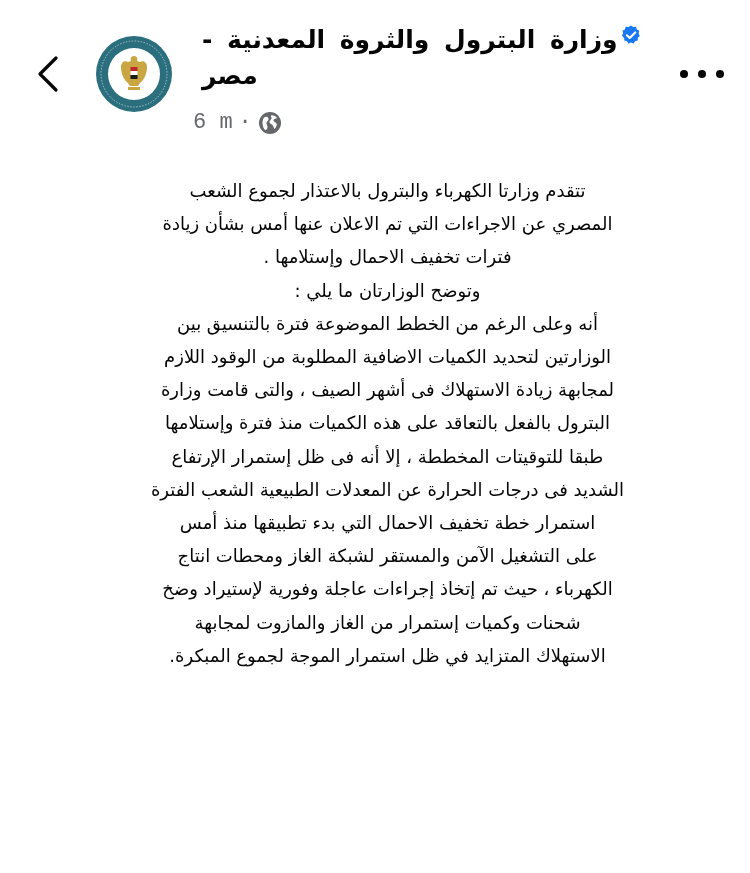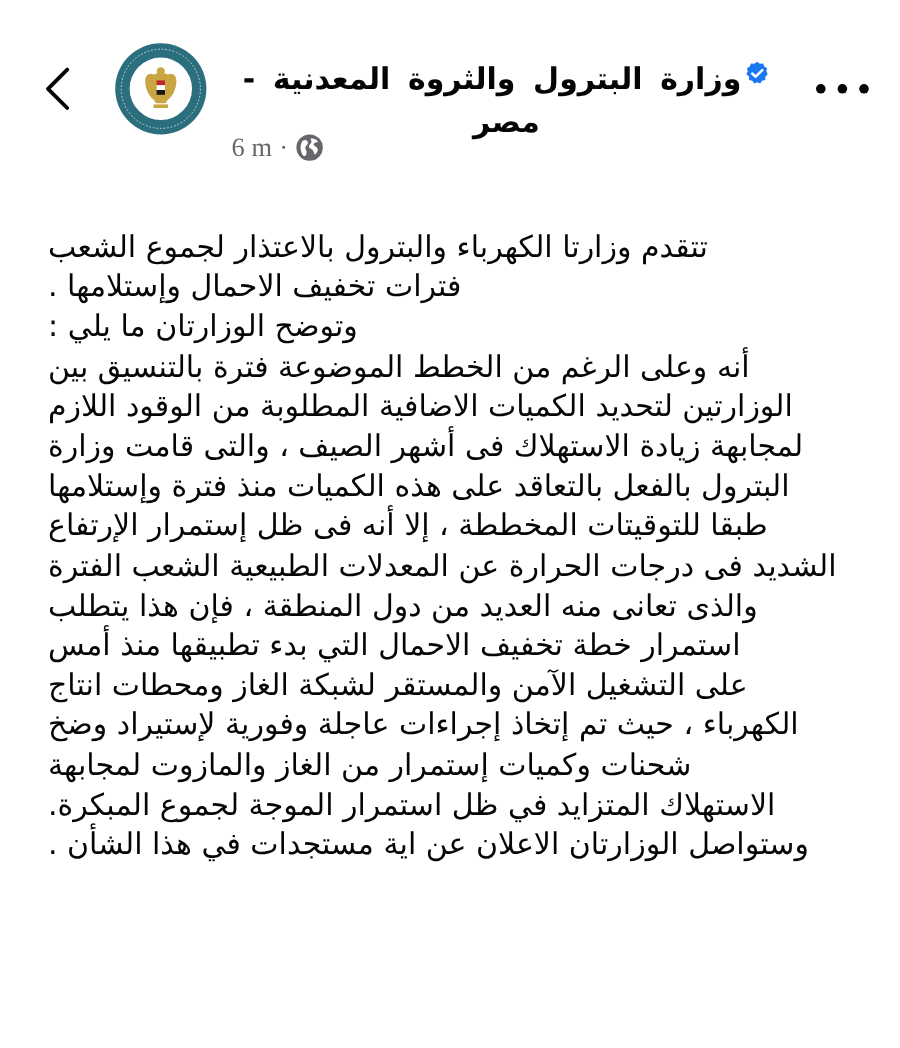--- a/index.html
+++ b/index.html
@@ -31,24 +31,24 @@
       top: 34px;
       width: 80px;
       height: 80px;
       border-radius: 50%;
       overflow: hidden;
       cursor: pointer;
     }
     .name-block {
       position: absolute;
       right: 108px;
-      top: 48px;
+      top: 22px;
       width: 440px;
       direction: rtl;
-      text-align: center;
+      text-align: left;
     }
     .page-name {
       font-family: "DejaVu Sans", sans-serif;
       font-weight: bold;
       font-size: 25px;
       line-height: 36px;
       color: #050505;
       cursor: pointer;
       word-spacing: 6px;
     }
@@ -58,21 +58,21 @@
       height: 22px;
       vertical-align: 2px;
       margin-left: 2px;
     }
     .meta {
       position: absolute;
       left: 193px;
       top: 110px;
       display: flex;
       align-items: center;
-      font-family: Liberation Serif, serif;
+      font-family: Liberation Mono, monospace;
       font-size: 22px;
       color: #65676b;
       direction: ltr;
     }
     .meta .dot { margin: 0 6px; }
     .more-btn {
       position: absolute;
       left: 680px;
       top: 62px;
       width: 44px;
@@ -81,26 +81,26 @@
       align-items: center;
       justify-content: space-between;
       cursor: pointer;
     }
     .more-btn span {
       width: 8px; height: 8px; border-radius: 50%; background: #050505;
     }
     .post-body {
       position: absolute;
       left: 40px;
-      top: 189px;
+      top: 174px;
       width: 695px;
       direction: rtl;
-      text-align: left;
+      text-align: center;
       font-family: "DejaVu Sans", sans-serif;
-      font-size: 25px;
+      font-size: 18px;
       line-height: 33.2px;
       color: #050505;
     }
     .post-body .line {
       display: block;
       white-space: nowrap;
     }
   </style>
 </head>
 <body>
@@ -148,28 +148,27 @@
 
   <div class="more-btn">
     <span></span>
     <span></span>
     <span></span>
   </div>
 </div>
 
 <div class="post-body">
   <span class="line">تتقدم وزارتا الكهرباء والبترول بالاعتذار لجموع الشعب</span>
+  <span class="line">المصري عن الاجراءات التي تم الاعلان عنها أمس بشأن زيادة</span>
   <span class="line">فترات تخفيف الاحمال وإستلامها .</span>
   <span class="line">وتوضح الوزارتان ما يلي :</span>
   <span class="line">أنه وعلى الرغم من الخطط الموضوعة فترة بالتنسيق بين</span>
   <span class="line">الوزارتين لتحديد الكميات الاضافية المطلوبة من الوقود اللازم</span>
   <span class="line">لمجابهة زيادة الاستهلاك فى أشهر الصيف ، والتى قامت وزارة</span>
   <span class="line">البترول بالفعل بالتعاقد على هذه الكميات منذ فترة وإستلامها</span>
   <span class="line">طبقا للتوقيتات المخططة ، إلا أنه فى ظل إستمرار الإرتفاع</span>
   <span class="line">الشديد فى درجات الحرارة عن المعدلات الطبيعية الشعب الفترة</span>
-  <span class="line">والذى تعانى منه العديد من دول المنطقة ، فإن هذا يتطلب</span>
   <span class="line">استمرار خطة تخفيف الاحمال التي بدء تطبيقها منذ أمس</span>
   <span class="line">على التشغيل الآمن والمستقر لشبكة الغاز ومحطات انتاج</span>
   <span class="line">الكهرباء ، حيث تم إتخاذ إجراءات عاجلة وفورية لإستيراد وضخ</span>
   <span class="line">شحنات وكميات إستمرار من الغاز والمازوت لمجابهة</span>
   <span class="line">الاستهلاك المتزايد في ظل استمرار الموجة لجموع المبكرة.</span>
-  <span class="line">وستواصل الوزارتان الاعلان عن اية مستجدات في هذا الشأن .</span>
 </div>
 
 </body></html>

